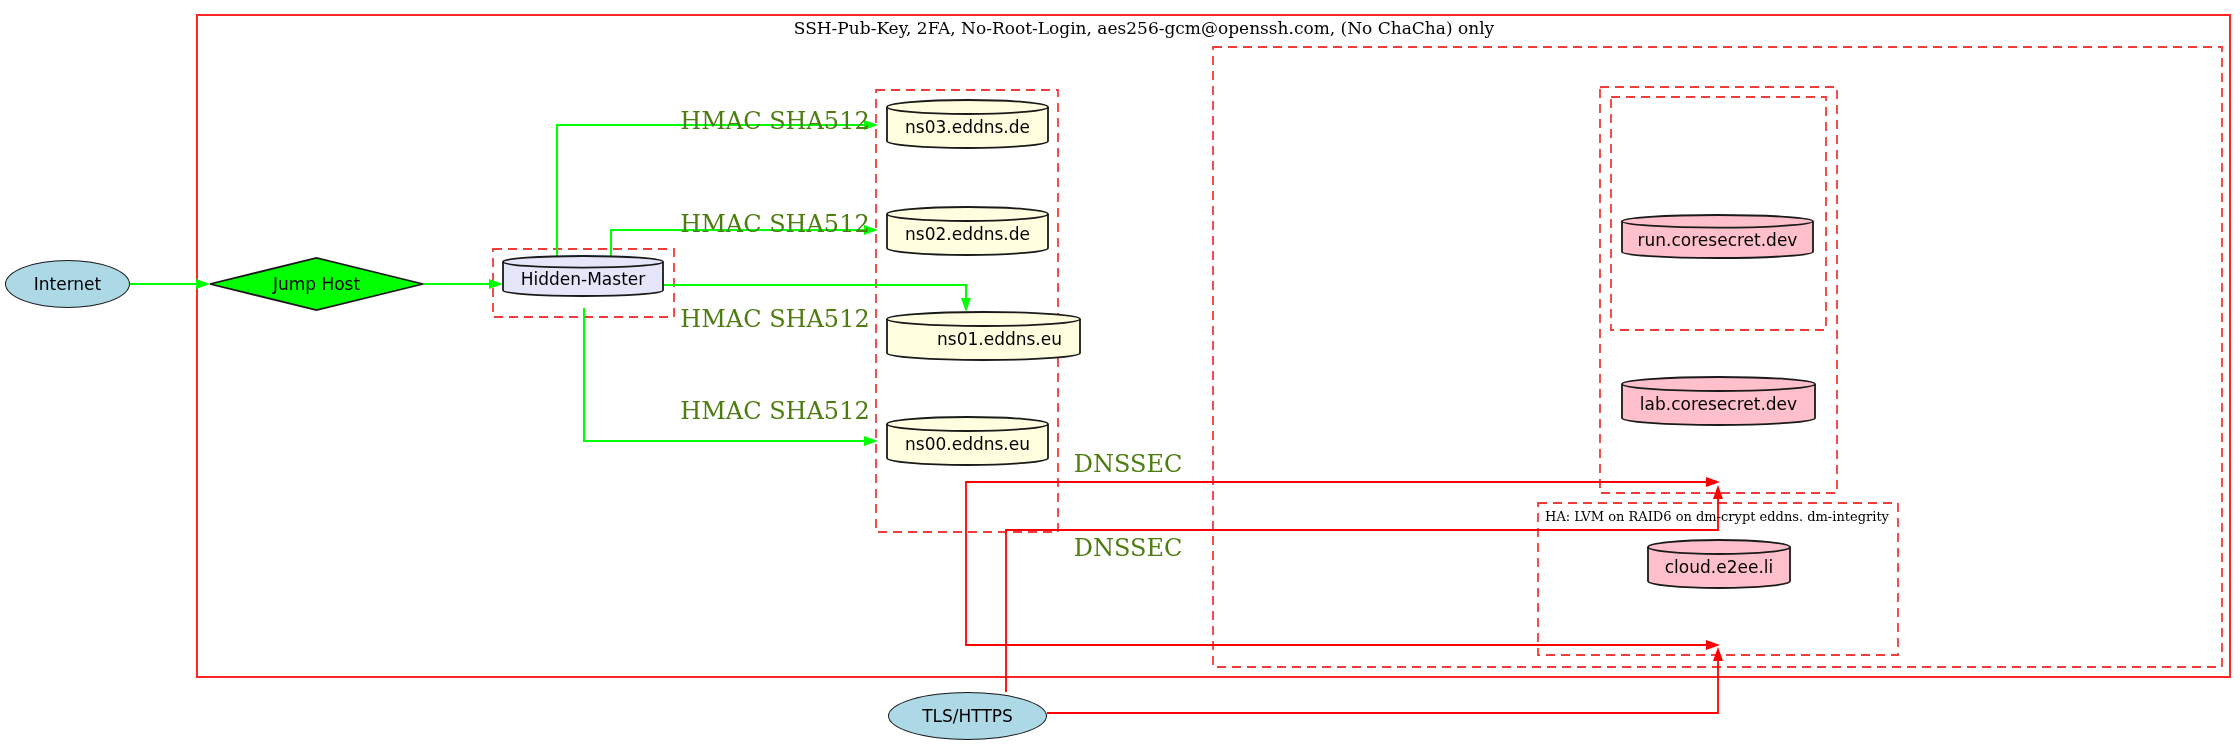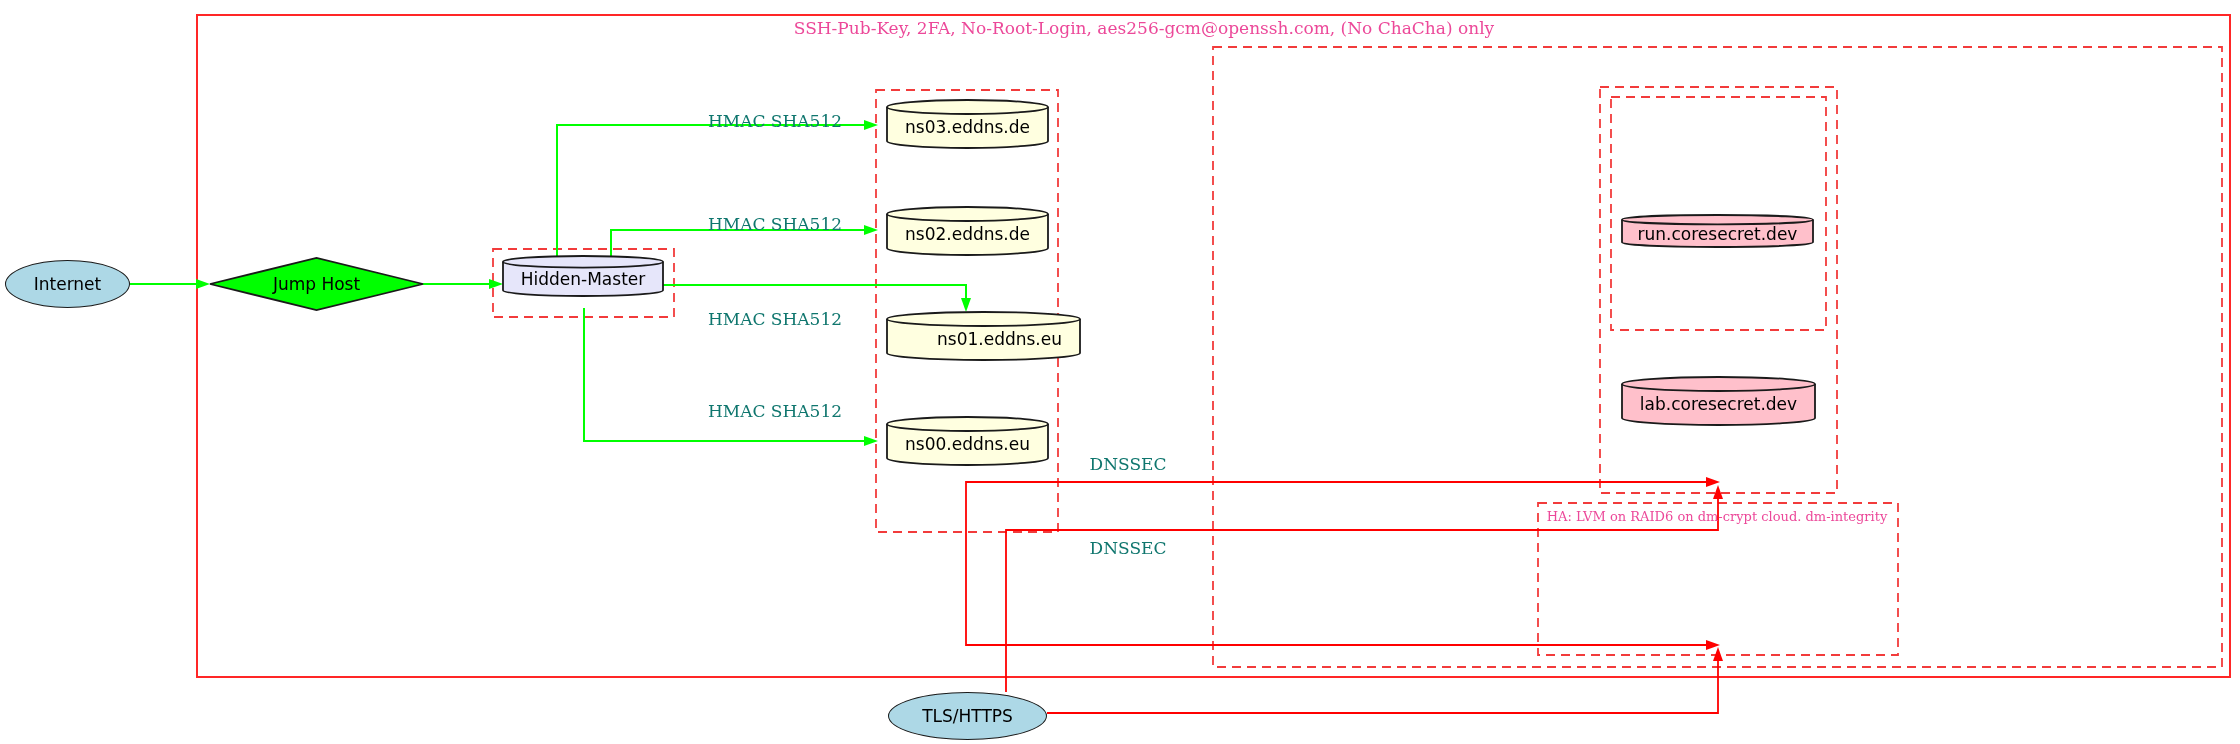--- a/index.html
+++ b/index.html
@@ -22,23 +22,23 @@
   .node svg{position:absolute;left:0;top:0;width:100%;height:100%;overflow:visible;}
   .node .nlabel{position:relative;z-index:2;font-size:17px;color:#000;white-space:nowrap;}
   .cyl .nlabel{padding-top:6px;}
   .ellipse-node{border:1.8px solid var(--node-border);border-radius:50%;box-sizing:border-box;}
   .ellipse-node.blue{background:var(--fill-lightblue);}
   .shape-lavender{fill:var(--fill-lavender);stroke:var(--node-border);stroke-width:1.8px;}
   .shape-yellow{fill:var(--fill-lightyellow);stroke:var(--node-border);stroke-width:1.8px;}
   .shape-pink{fill:var(--fill-pink);stroke:var(--node-border);stroke-width:1.8px;}
   .shape-green{fill:var(--fill-green);stroke:var(--node-border);stroke-width:1.8px;}
   .rim{fill:none;stroke:var(--node-border);stroke-width:1.8px;}
-  .elabel{position:absolute;transform:translate(-50%,-50%);white-space:nowrap;color:#0f766e;
-          font-family:"DejaVu Serif","Liberation Serif",serif;font-size:17px;z-index:3;}
-  .clabel{position:absolute;transform:translate(-50%,-50%);white-space:nowrap;color:#ec4899;
+  .elabel{position:absolute;transform:translate(-50%,-50%);white-space:nowrap;color:#4d7c0f;
+          font-family:"DejaVu Serif","Liberation Serif",serif;font-size:24px;z-index:3;}
+  .clabel{position:absolute;transform:translate(-50%,-50%);white-space:nowrap;color:#000000;
           font-family:"DejaVu Serif","Liberation Serif",serif;font-size:13px;z-index:3;}
   .clabel.big{font-size:17px;}
 </style>
 </head>
 <body>
 
 <div class="canvas">
 
   <svg class="layer" width="2240" height="744">
     <defs>
@@ -92,21 +92,21 @@
       <path class="gline" d="M663,285 L966,285 L966,298"></path>
       <polygon class="garrow" points="966,312 961,298 971,298"></polygon>
     </g>
     <g>
       <path class="gline" d="M584,308 L584,441 L864,441"></path>
       <polygon class="garrow" points="878,441 864,436 864,446"></polygon>
     </g>
   </svg>
 
   <div class="clabel big" style="left:1144px;top:28px;">SSH-Pub-Key, 2FA, No-Root-Login, aes256-gcm@openssh.com, (No ChaCha) only</div>
-  <div class="clabel" style="left:1717px;top:516px;">HA: LVM on RAID6 on dm-crypt cloud. dm-integrity</div>
+  <div class="clabel" style="left:1717px;top:516px;">HA: LVM on RAID6 on dm-crypt eddns. dm-integrity</div>
 
   <div class="elabel" style="left:775px;top:121px;">HMAC SHA512</div>
   <div class="elabel" style="left:775px;top:224px;">HMAC SHA512</div>
   <div class="elabel" style="left:775px;top:319px;">HMAC SHA512</div>
   <div class="elabel" style="left:775px;top:411px;">HMAC SHA512</div>
   <div class="elabel" style="left:1128px;top:464px;">DNSSEC</div>
   <div class="elabel" style="left:1128px;top:548px;">DNSSEC</div>
 
   <div class="node ellipse-node blue" style="left:5px;top:260px;width:125px;height:48px;">
     <span class="nlabel">Internet</span>
@@ -153,34 +153,41 @@
 
   <div class="node cyl" style="left:887px;top:417px;width:161px;height:48px;">
     <svg viewBox="0 0 160 48" preserveAspectRatio="none">
       <use href="#cylbody" class="shape-yellow"></use>
         <use href="#cylrim" class="rim"></use>
     </svg>
     <span class="nlabel">ns00.eddns.eu</span>
   </div>
 
 
-  <div class="node cyl" style="left:1622px;top:215px;width:191px;height:32px;text-align:right;">
+  <div class="node cyl" style="left:1622px;top:215px;width:191px;height:43px;text-align:right;">
     <svg viewBox="0 0 160 48" preserveAspectRatio="none">
       <use href="#cylbody" class="shape-pink"></use>
         <use href="#cylrim" class="rim"></use>
     </svg>
     <span class="nlabel">run.coresecret.dev</span>
   </div>
 
   <div class="node cyl" style="left:1622px;top:377px;width:193px;height:48px;">
     <svg viewBox="0 0 160 48" preserveAspectRatio="none">
       <use href="#cylbody" class="shape-pink"></use>
         <use href="#cylrim" class="rim"></use>
     </svg>
     <span class="nlabel">lab.coresecret.dev</span>
   </div>
 
+  <div class="node cyl" style="left:1648px;top:540px;width:142px;height:48px;">
+    <svg viewBox="0 0 160 48" preserveAspectRatio="none">
+      <use href="#cylbody" class="shape-pink"></use>
+        <use href="#cylrim" class="rim"></use>
+    </svg>
+    <span class="nlabel">cloud.e2ee.li</span>
+  </div>
 
   <div class="node ellipse-node blue" style="left:888px;top:692px;width:159px;height:48px;">
     <span class="nlabel">TLS/HTTPS</span>
   </div>
 
 </div>
 
 </body></html>

